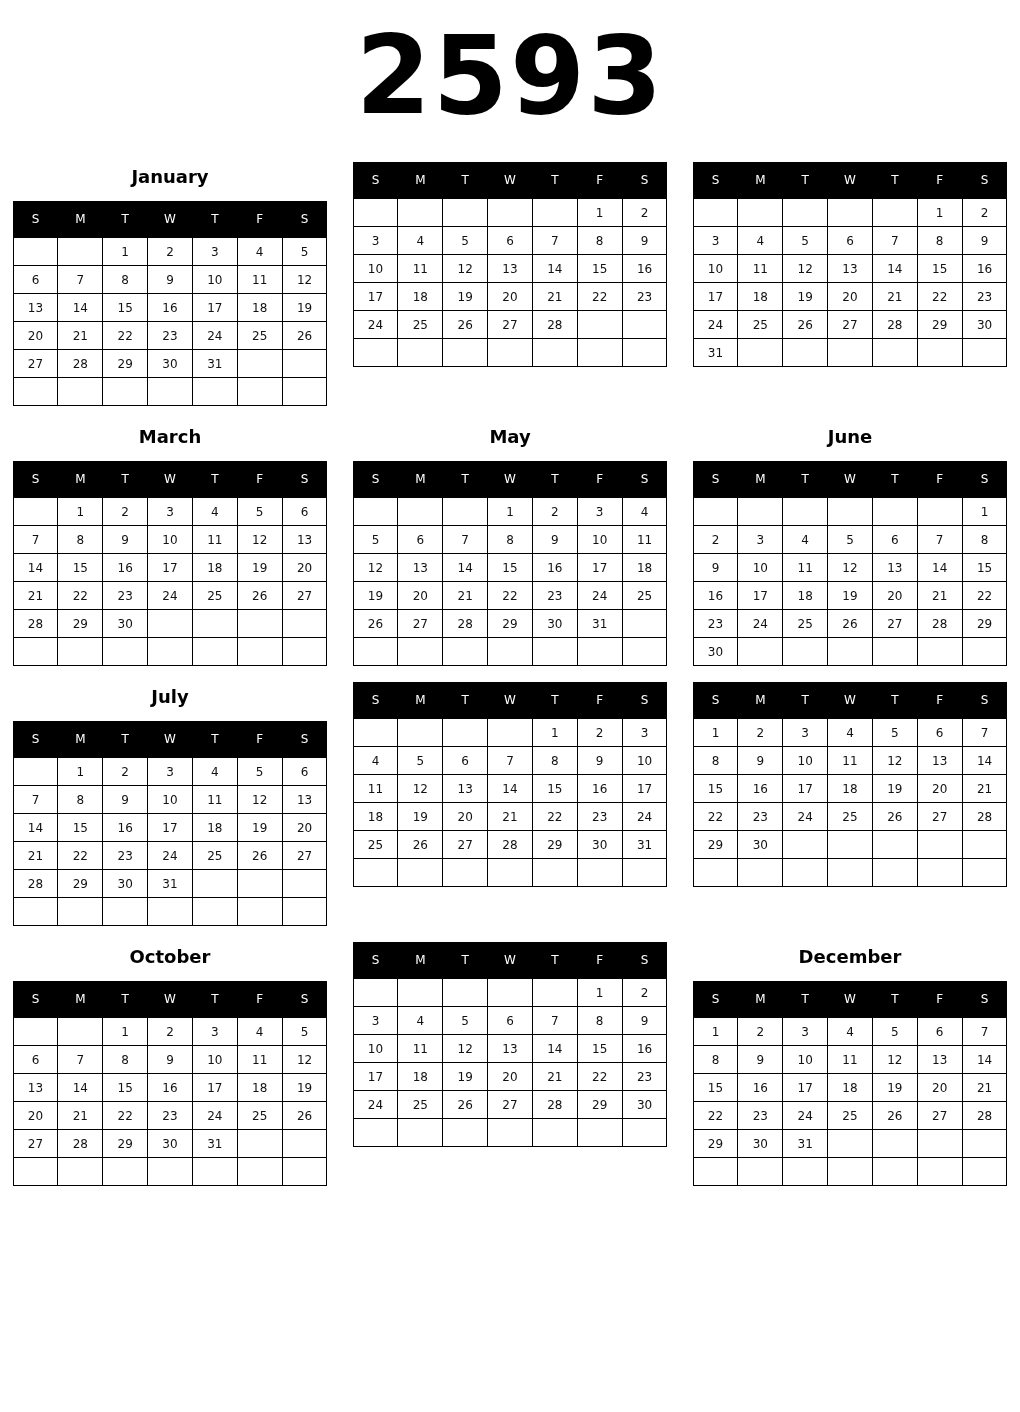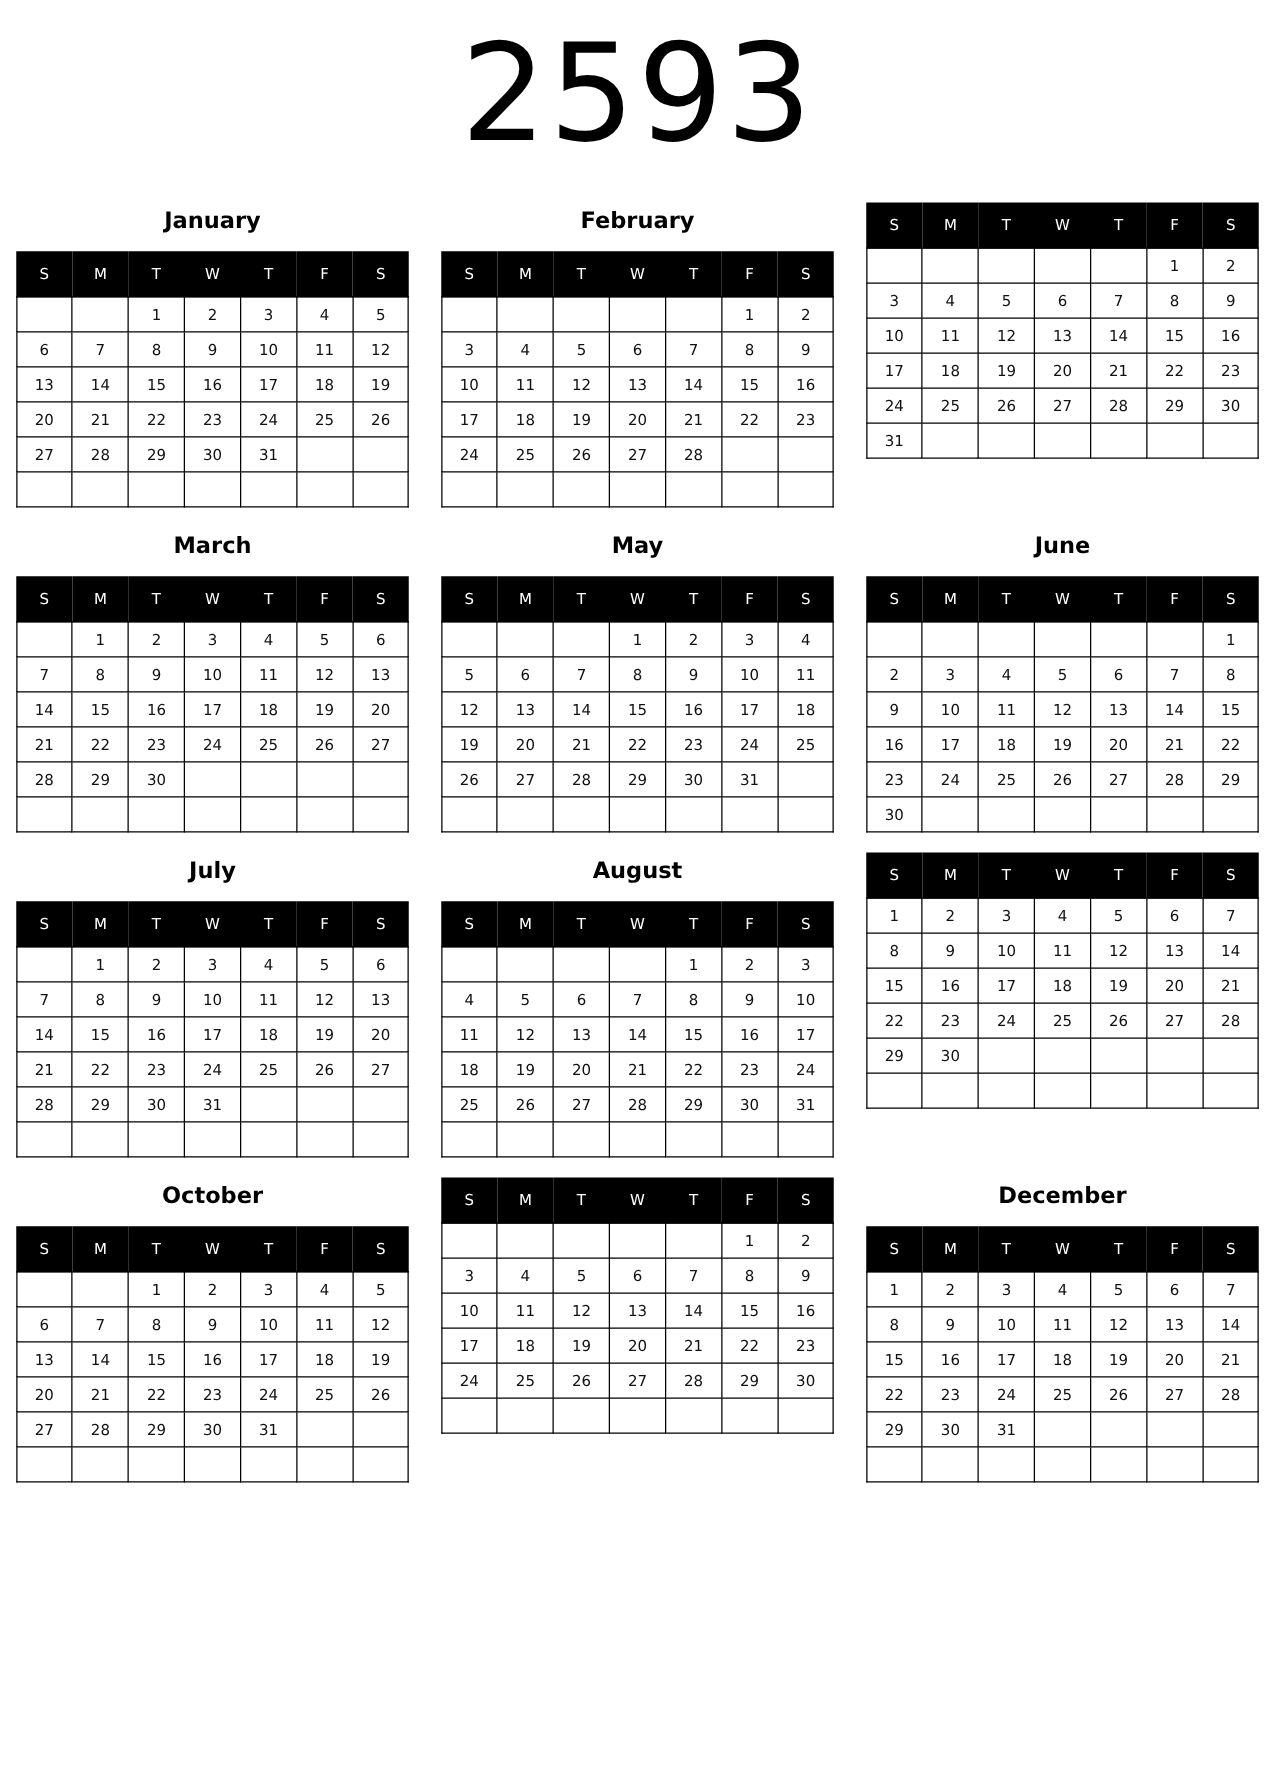--- a/index.html
+++ b/index.html
@@ -17,21 +17,21 @@
   }
   .page {
     width: 1020px;
     height: 1412px;
     box-sizing: border-box;
     padding: 0;
   }
   .year-title {
     text-align: center;
     font-size: 108px;
-    font-weight: normal;
+    font-weight: bold;
     letter-spacing: 2px;
     line-height: 1;
     padding-top: 22px;
     padding-bottom: 10px;
     font-family: "DejaVu Sans", sans-serif;
   }
   .months-grid {
     display: grid;
     grid-template-columns: repeat(3, 320px);
     justify-content: center;
@@ -151,21 +151,20 @@
               <td class="empty"></td>
               <td class="empty"></td>
               <td class="empty"></td>
               <td class="empty"></td>
               <td class="empty"></td>
             </tr>
           </tbody>
         </table>
       </div>
       <div class="month">
-        <div class="month-name">February</div>
         <table class="cal">
           <thead>
             <tr>
               <th>S</th>
               <th>M</th>
               <th>T</th>
               <th>W</th>
               <th>T</th>
               <th>F</th>
               <th>S</th>
@@ -582,21 +581,20 @@
               <td class="empty"></td>
               <td class="empty"></td>
               <td class="empty"></td>
               <td class="empty"></td>
               <td class="empty"></td>
             </tr>
           </tbody>
         </table>
       </div>
       <div class="month">
-        <div class="month-name">August</div>
         <table class="cal">
           <thead>
             <tr>
               <th>S</th>
               <th>M</th>
               <th>T</th>
               <th>W</th>
               <th>T</th>
               <th>F</th>
               <th>S</th>

